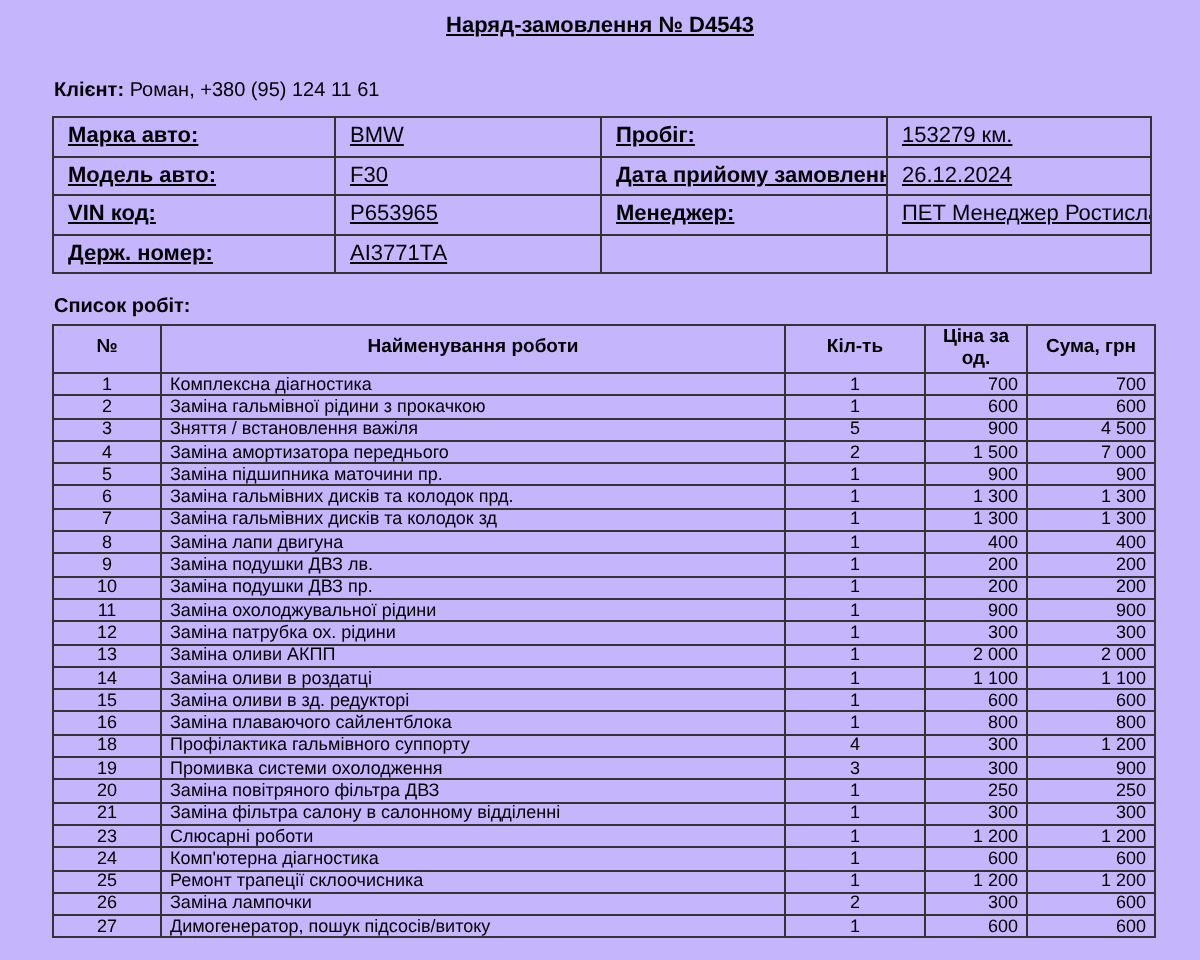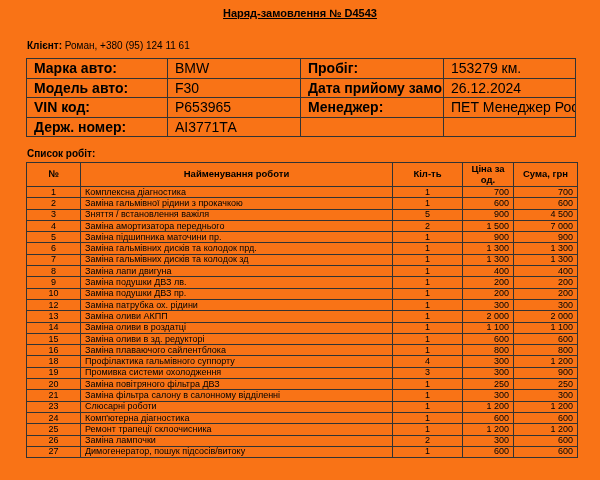--- a/index.html
+++ b/index.html
@@ -5,41 +5,42 @@
   html, body {
     margin: 0; padding: 0;
     background: #ffffff;
     font-family: "Liberation Sans", sans-serif;
     color: #000000;
   }
   .page {
     position: relative;
     width: 600px; height: 480px;
     overflow: hidden;
-    background: #f97316;
+    background: #c4b5fd;
   }
   .doc-title {
     margin-top: 7px;
     text-align: center;
     font-size: 11px;
     font-weight: bold;
     text-decoration: underline;
   }
   .client-line {
     margin: 21px 0 0 27px;
     font-size: 10px;
   }
   .client-line .lbl { font-weight: bold; }
   table { border-collapse: collapse; table-layout: fixed; }
   td, th { border: 1px solid #333; overflow: hidden; white-space: nowrap; }
 
   .info-table {
     margin: 7px 0 0 26px;
     width: 549px;
-    font-size: 14px;
+    font-size: 11px;
+    text-decoration: underline;
   }
   .info-table td {
     height: 18.5px;
     padding: 0 4px 0 7px;
     vertical-align: middle;
   }
   .info-table td.ilabel { font-weight: bold; }
 
   .section-label {
     margin: 11px 0 0 27px;
@@ -204,20 +205,27 @@
           <td class="c-sum">200</td>
         </tr>
         <tr>
           <td class="c-num">10</td>
           <td class="c-name">Заміна подушки ДВЗ пр.</td>
           <td class="c-qty">1</td>
           <td class="c-price">200</td>
           <td class="c-sum">200</td>
         </tr>
         <tr>
+          <td class="c-num">11</td>
+          <td class="c-name">Заміна охолоджувальної рідини</td>
+          <td class="c-qty">1</td>
+          <td class="c-price">900</td>
+          <td class="c-sum">900</td>
+        </tr>
+        <tr>
           <td class="c-num">12</td>
           <td class="c-name">Заміна патрубка ох. рідини</td>
           <td class="c-qty">1</td>
           <td class="c-price">300</td>
           <td class="c-sum">300</td>
         </tr>
         <tr>
           <td class="c-num">13</td>
           <td class="c-name">Заміна оливи АКПП</td>
           <td class="c-qty">1</td>

